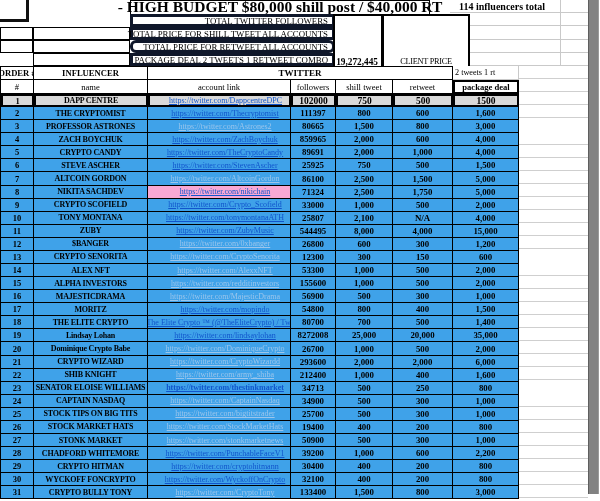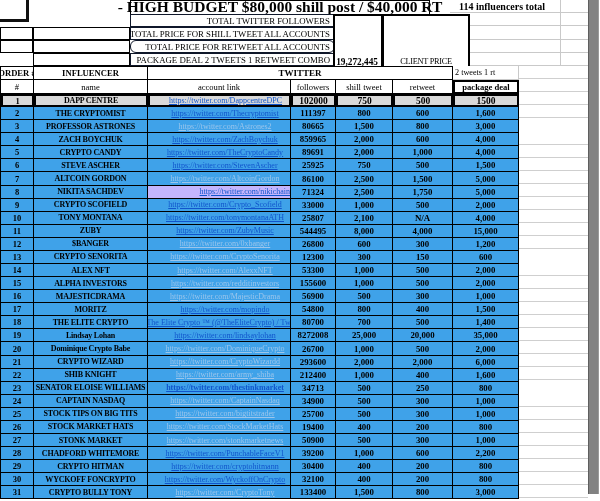--- a/index.html
+++ b/index.html
@@ -8,21 +8,21 @@
   .abs{position:absolute;box-sizing:border-box;}
 
   
   .corner-box{left:0;top:0;width:29px;height:22px;background:#fff;
               border-right:3px solid #111;border-bottom:3px solid #111;}
   .title-cell{left:130px;top:0;width:300px;height:14.5px;border:1px solid #000;
               display:flex;align-items:center;justify-content:center;
               font-size:15.5px;font-weight:600;line-height:14px;white-space:nowrap;}
   .inf-total{left:432px;top:0;width:140px;height:13px;display:flex;align-items:center;
              justify-content:center;font-size:10px;font-weight:bold;}
-  .sum-label{left:130px;width:205px;height:13px;border:1px solid #0f172a;
+  .sum-label{left:130px;width:205px;height:13px;border:3px solid #0f172a;
              display:flex;align-items:center;justify-content:flex-end;
              padding-right:4px;font-size:8.8px;white-space:nowrap;background:#fff;}
   .empty-cell{border:1px solid #000;background:#fff;}
   .sum-block{display:flex;flex-direction:column;background:#fff;border:2.5px solid #000;}
   .sum-block .srow{flex:1;display:flex;align-items:center;justify-content:flex-end;
                    padding-right:3px;font-weight:bold;font-size:9.3px;border-bottom:1.5px solid #000;margin-top:41px;}
   .sum-block .srow:last-child{border-bottom:none;}
   .client-hdr{justify-content:center !important;font-weight:normal !important;
               font-size:8.3px !important;padding-right:0 !important;letter-spacing:-0.3px;}
 
@@ -48,21 +48,21 @@
         border-right:1px solid #c9c9c9;border-bottom:1px solid #c9c9c9;border-top:none;}
   .h2{font-size:8.6px;}
   .h2.pkg{font-weight:bold;border:2px solid #000;}
   .blue{background:#3fa2e9;}
   .r1{background:#d9d9d9;border:2px solid #000;}
   .order{font-weight:bold;font-size:8.5px;}
   .name{font-weight:bold;font-size:8px;letter-spacing:-0.2px;}
   .num{font-weight:bold;font-size:8.8px;}
   .r1.num{font-size:9.5px;}
   .linkcell{font-size:8px;}
-  .linkcell.hl{background:#c4b5fd;justify-content:flex-end;}
+  .linkcell.hl{background:#f9a8d4;}
   a.lnk{color:#1155cc;text-decoration:underline;cursor:pointer;padding-left:12px;}
   a.lnk.muted{color:#9cc6ec;}
   a.lnk.lbold{font-weight:bold;}
 </style>
 </head>
 <body>
 
 <div class="abs grid-top-right"></div>
 <div class="abs vline" style="left:560px;top:0;height:66px;"></div>
 <div class="abs grid-right"></div>

